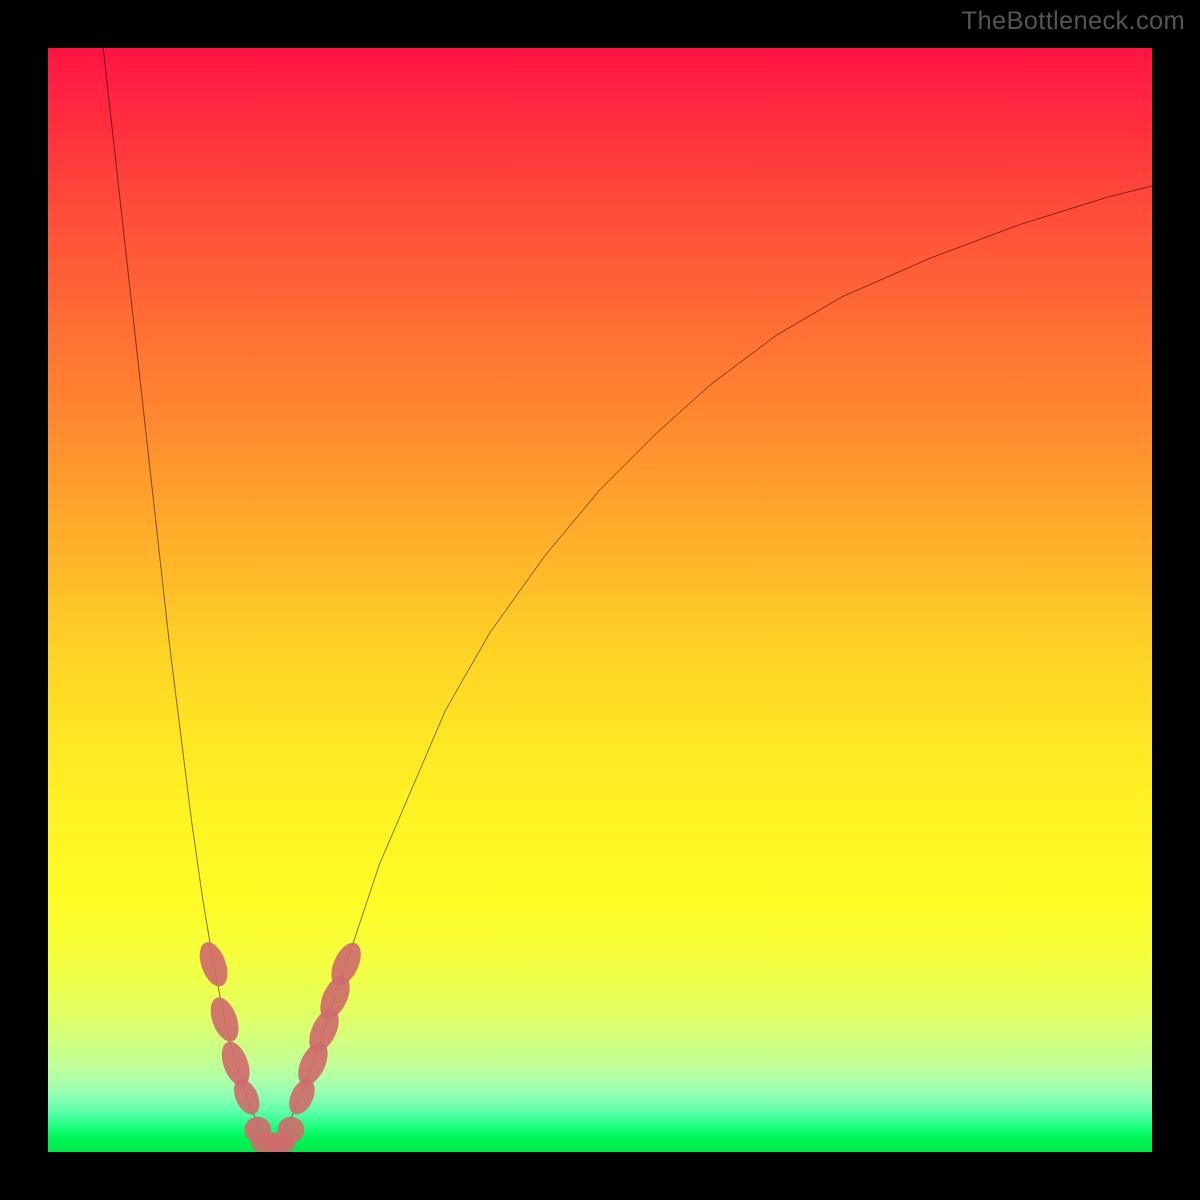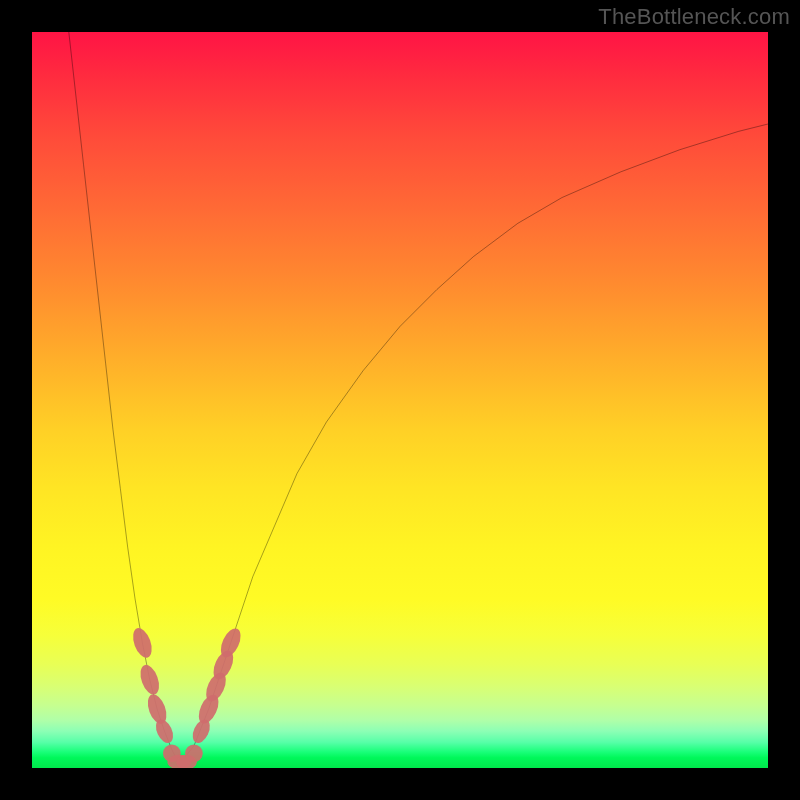--- a/index.html
+++ b/index.html
@@ -15,21 +15,21 @@
     position: relative;
     width: 800px;
     height: 800px;
     background: #000;
   }
   .watermark {
     position: absolute;
     top: 4px;
     right: 10px;
     color: #555;
-    font-size: 22px;
+    font-size: 17px;
     letter-spacing: 0.2px;
     font-weight: 400;
     z-index: 10;
   }
   .plot-area {
     position: absolute;
     left: 32px;
     top: 32px;
     width: 736px;
     height: 736px;

